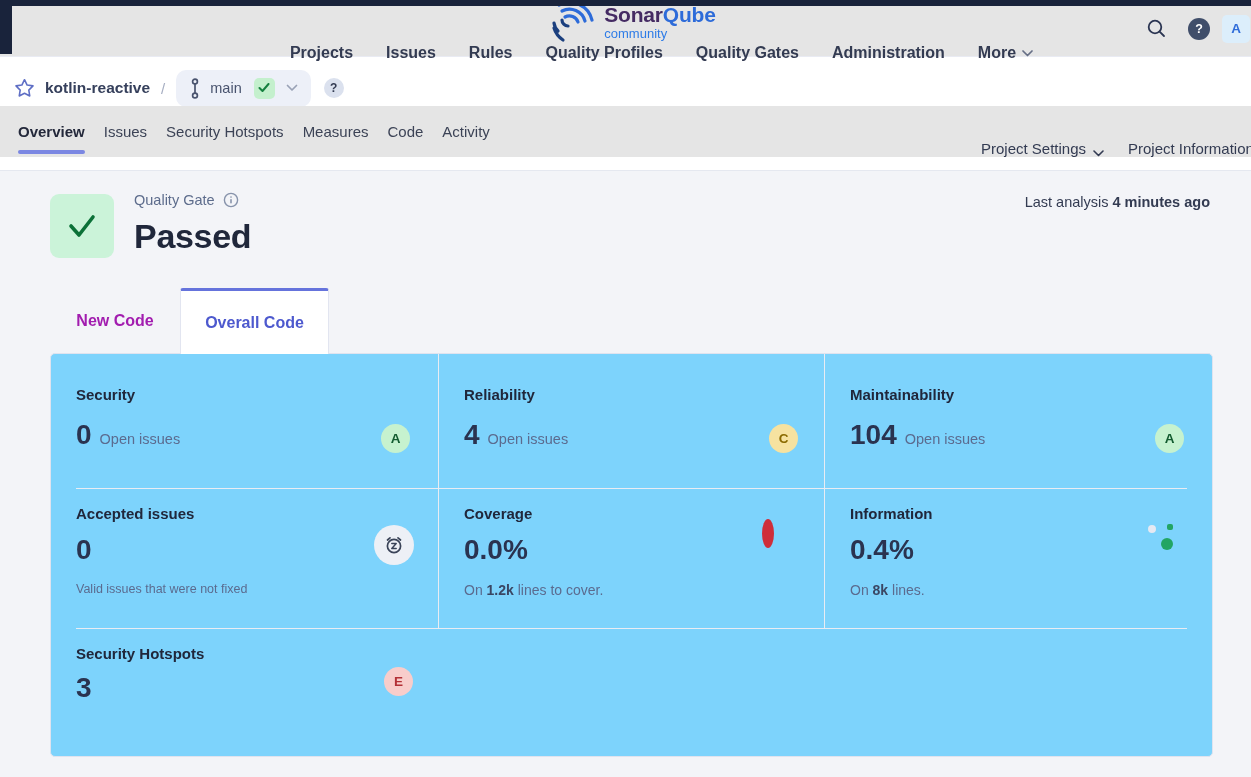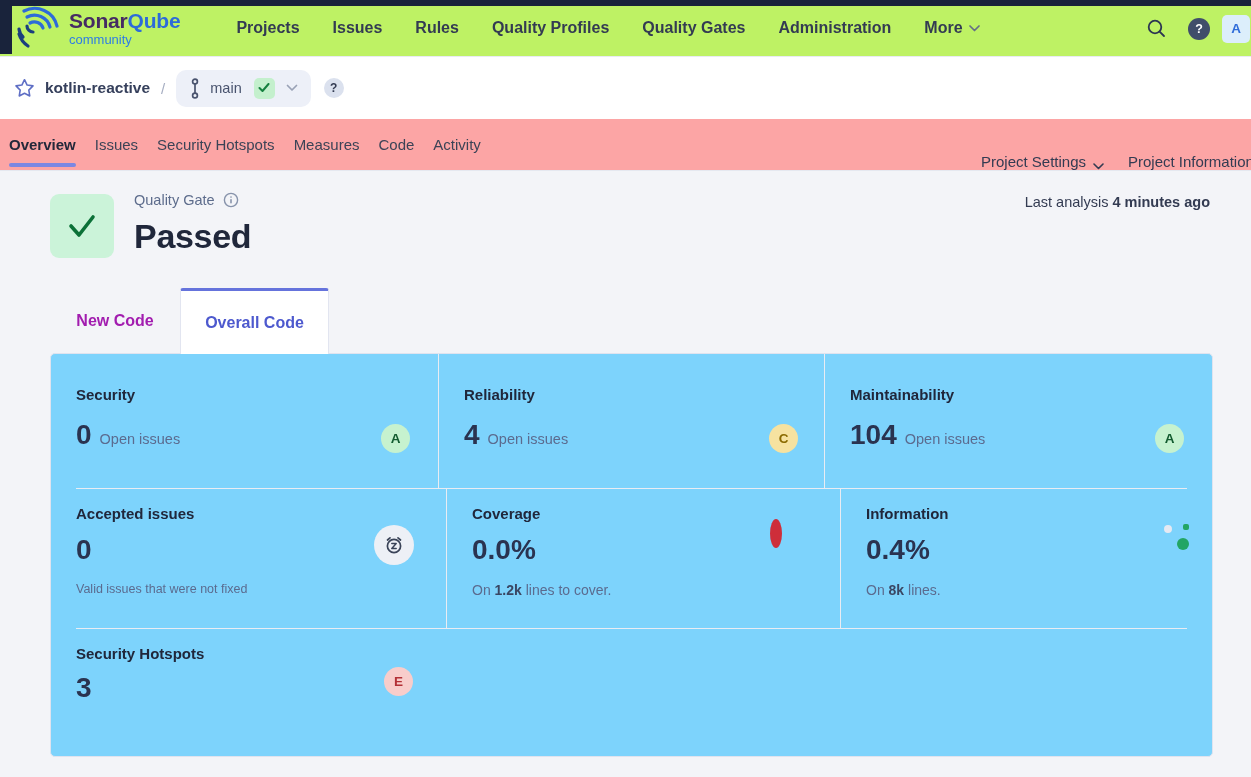--- a/index.html
+++ b/index.html
@@ -4,21 +4,21 @@
 <style>
   * { margin:0; padding:0; box-sizing:border-box; }
   html,body { width:1251px; height:777px; overflow:hidden; }
   body { position:relative; background:#fff; font-family:"Liberation Sans", sans-serif; color:#2B3246; }
 
   
   .top-strip { position:absolute; top:0; left:0; width:1251px; height:6px; background:#19233B; z-index:30; }
   .left-strip { position:absolute; top:0; left:0; width:12px; height:54px; background:#19233B; z-index:30; }
 
   
-  .navbar { position:absolute; top:0; left:0; width:1251px; height:57px; background:#bef264; border-bottom:1px solid #E9EBF3; display:flex; align-items:center; padding-left:16px; z-index:20; }
+  .navbar { position:absolute; top:0; left:0; width:1251px; height:57px; background:#e5e5e5; border-bottom:1px solid #E9EBF3; display:flex; align-items:center; padding-left:16px; z-index:20;flex-direction:column; }
   .logo { display:flex; align-items:center; gap:7px; cursor:pointer; }
   .logo-text { display:flex; flex-direction:column; line-height:1; }
   .logo-main { font-size:21px; font-weight:700; letter-spacing:-0.2px; }
   .logo-main .p1 { color:#452B63; }
   .logo-main .p2 { color:#2D6BD9; }
   .logo-sub { font-size:13px; color:#2E7CE7; margin-top:2px; }
   .main-nav { display:flex; align-items:center; gap:21px; margin-left:44px; }
   .nav-item { font-size:16px; font-weight:600; color:#333B52; cursor:pointer; display:flex; align-items:center; gap:6px; white-space:nowrap;margin-left:12px; }
   .nav-right-icon { position:absolute; top:0; height:57px; display:flex; align-items:center; }
   .search-btn { left:1146px; }
@@ -32,21 +32,21 @@
   .star { display:flex; align-items:center; cursor:pointer; }
   .project-name { font-size:15.5px; font-weight:700; color:#36405C; margin-left:10px; cursor:pointer; }
   .crumb-sep { color:#A6AEC2; margin:0 11px; font-size:15px; }
   .branch-pill { height:37px; background:#EDF0F8; border-radius:10px; display:flex; align-items:center; padding:0 13px; cursor:pointer; }
   .branch-name { font-size:14.5px; color:#49536E; margin:0 12px 0 9px; }
   .branch-ok { width:21px; height:21px; border-radius:5px; background:#C4F0CD; display:flex; align-items:center; justify-content:center; }
   .pill-chevron { margin-left:11px; display:flex; }
   .crumb-help { width:20px; height:20px; border-radius:50%; background:#DBE1EE; color:#333B52; font-size:12px; font-weight:700; display:flex; align-items:center; justify-content:center; margin-left:13px; cursor:pointer; }
 
   
-  .tabs-row { position:absolute; top:119px; left:0; width:1251px; height:51px; background:#fca5a5; display:flex; align-items:center; padding-left:9px; gap:19px; }
+  .tabs-row { position:absolute; top:106px; left:0; width:1251px; height:51px; background:#e5e5e5; display:flex; align-items:center; padding-left:18px; gap:19px; }
   .ptab { position:relative; font-size:15px; color:#3C4356; height:51px; line-height:51px; cursor:pointer; white-space:nowrap; }
   .ptab.active { font-weight:700; color:#23283A; }
   .ptab.active::after { content:""; position:absolute; left:0; right:0; bottom:3px; height:4px; background:#7B87E2; border-radius:2px; }
   .tabs-right { position:absolute; top:0; height:51px; display:flex; align-items:flex-end; gap:7px; font-size:15px; color:#333B52; cursor:pointer; white-space:nowrap; }
   .proj-settings { left:981px; }
   .proj-info { left:1128px; }
 
   
   .content { position:absolute; top:170px; left:0; width:1251px; height:607px; background:#F3F4F8; border-top:1px solid #E5E8F0; }
   .qg-icon { position:absolute; left:50px; top:23px; width:64px; height:64px; border-radius:9px; background:#CBF3D9; display:flex; align-items:center; justify-content:center; }
@@ -59,21 +59,21 @@
   
   .code-tabs { position:absolute; left:50px; top:117px; display:flex; z-index:3; }
   .ctab { height:65px; display:flex; align-items:center; justify-content:center; font-size:16px; font-weight:700; cursor:pointer; }
   .ctab-new { width:130px; color:#a21caf; }
   .ctab-overall { width:149px; height:66px; color:#4D59CE; background:#fff; border-top:3px solid #6573DC; border-left:1px solid #E2E5F0; border-right:1px solid #E2E5F0; border-radius:3px 3px 0 0; }
 
   
   .card { position:absolute; left:50px; top:182px; width:1163px; height:404px; background:#7dd3fc; border:1px solid #DFE3EF; border-radius:5px; z-index:2; }
   .mrow { display:flex; }
   .r1 { height:134px; }
-  .r2 { height:139px;gap:8px; }
+  .r2 { height:139px; }
   .r3 { height:128px; }
   .row-divider { height:1px; background:#E9ECF3; margin:0 25px; }
   .cell { position:relative; padding:32px 0 0 25px; }
   .c1 { width:387px; }
   .c2 { width:386px; border-left:1px solid #E9ECF3; }
   .c3 { flex:1; border-left:1px solid #E9ECF3; }
   .cell-full { position:relative; width:100%; padding:16px 0 0 25px; }
   .m-title { font-size:15px; font-weight:700; color:#20273B; }
   .value-row { display:flex; align-items:baseline; margin-top:16px; cursor:pointer; width:max-content; }
   .r2 .cell { padding-top:16px; }

